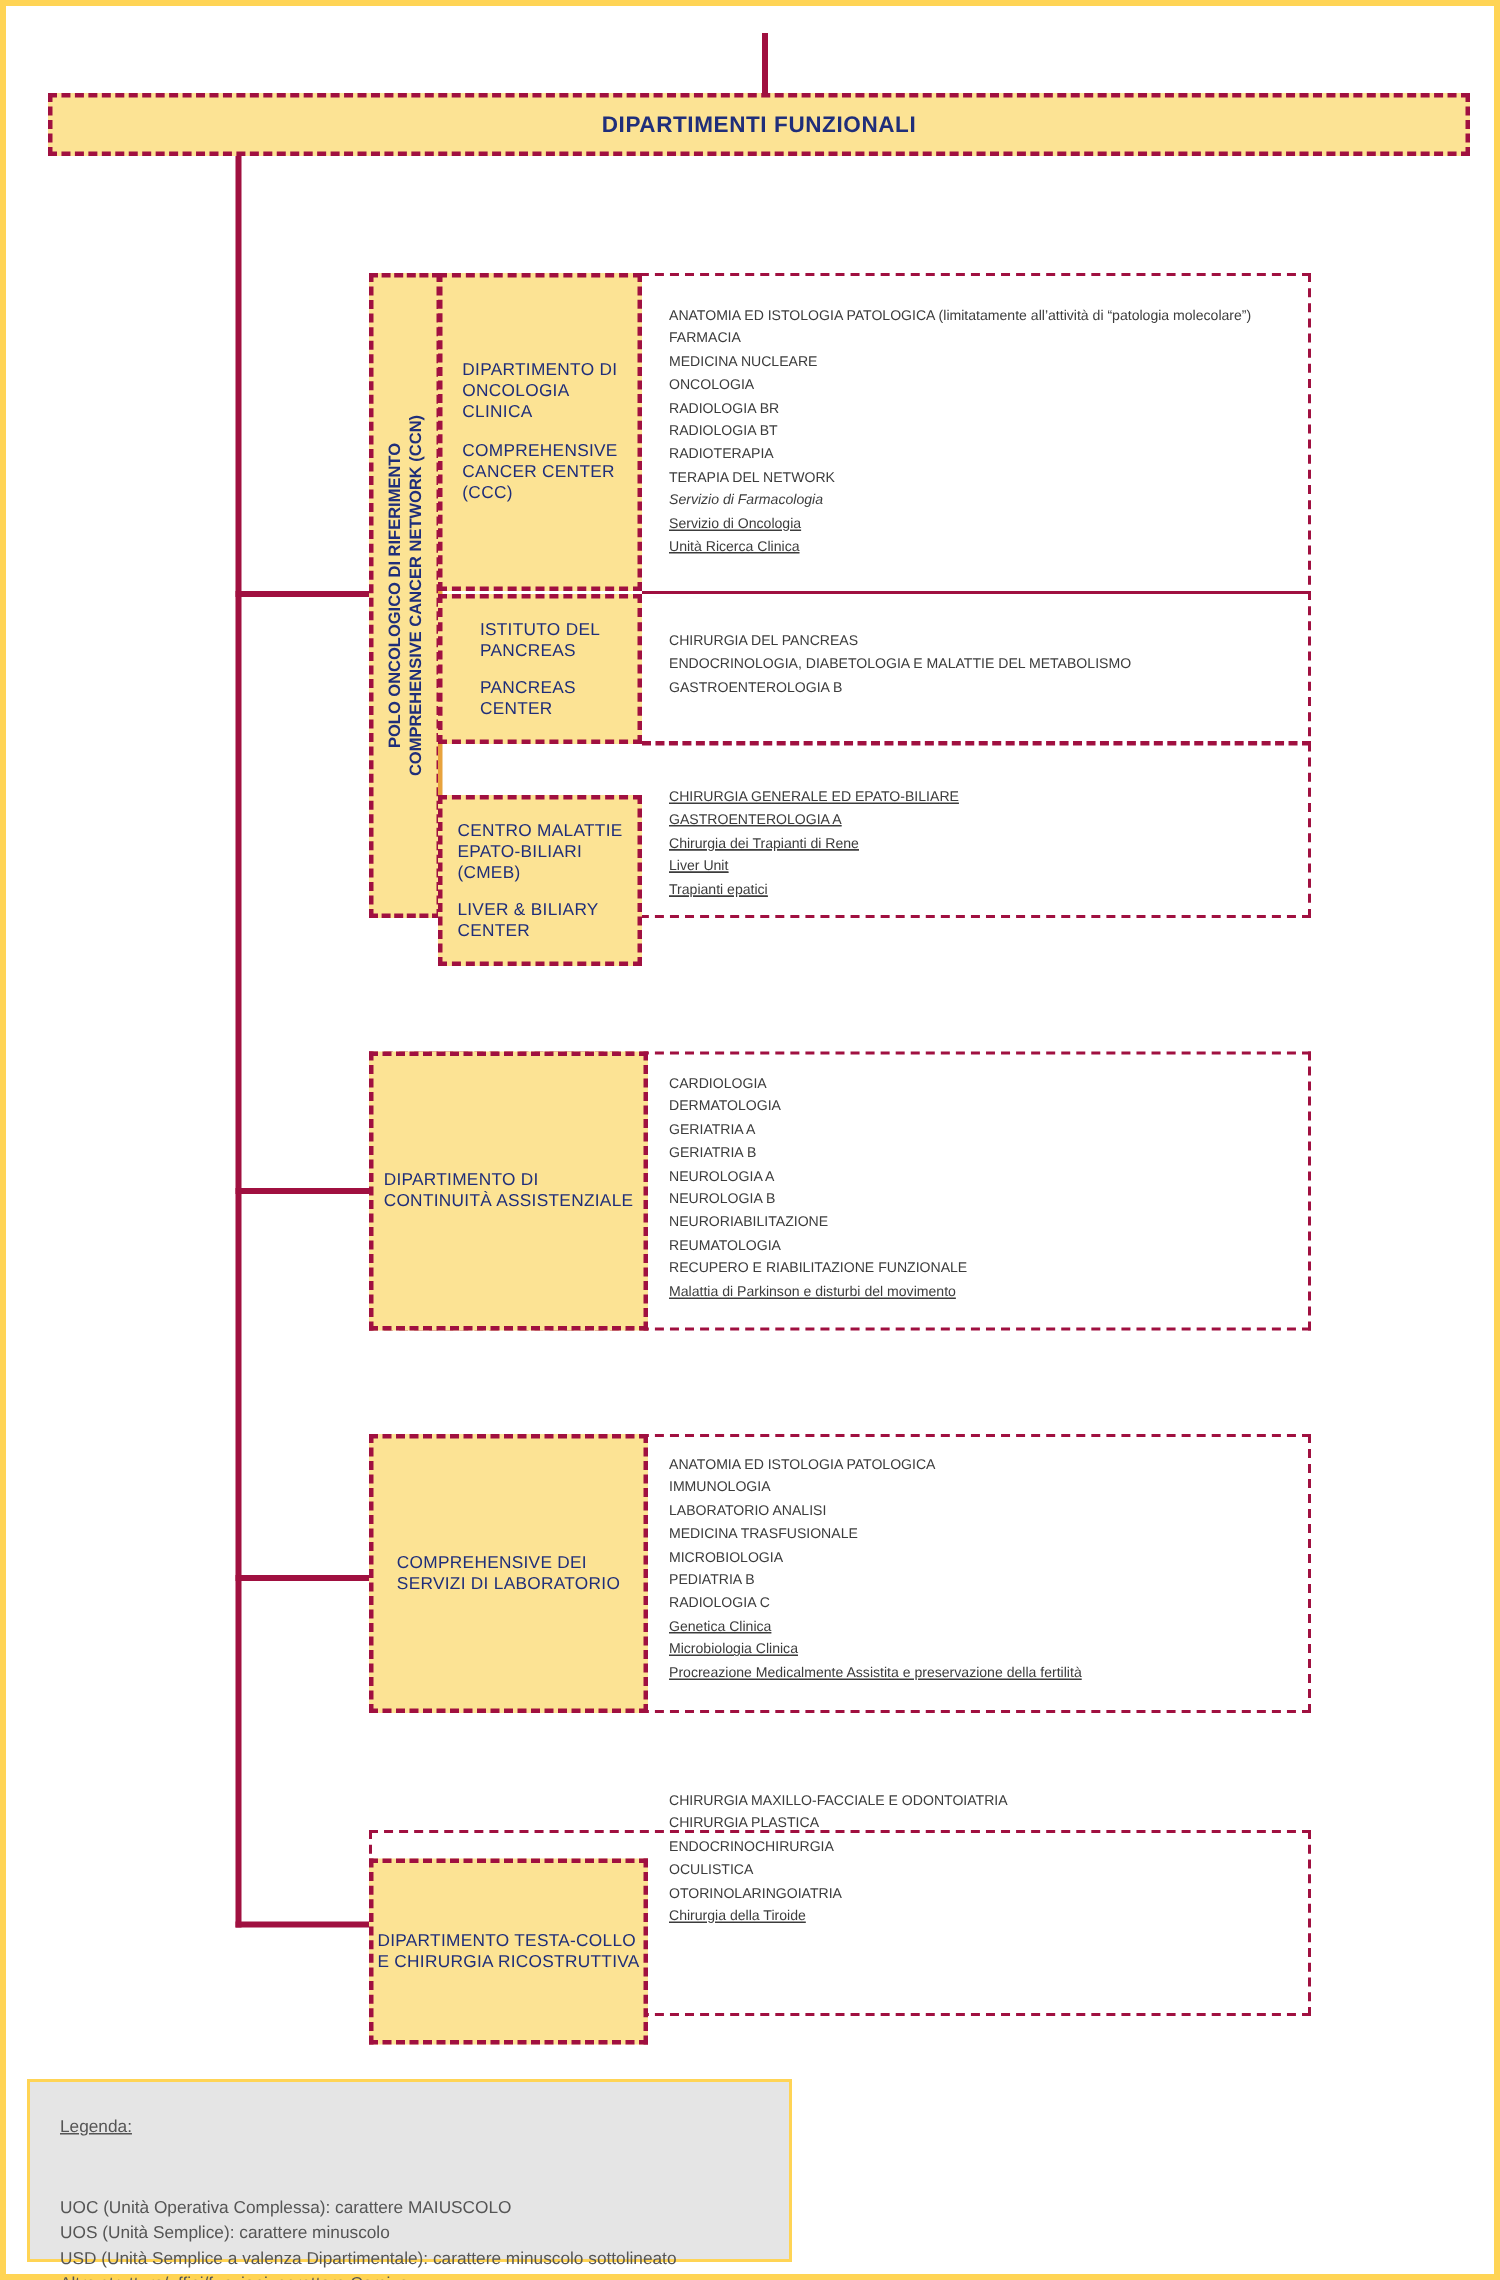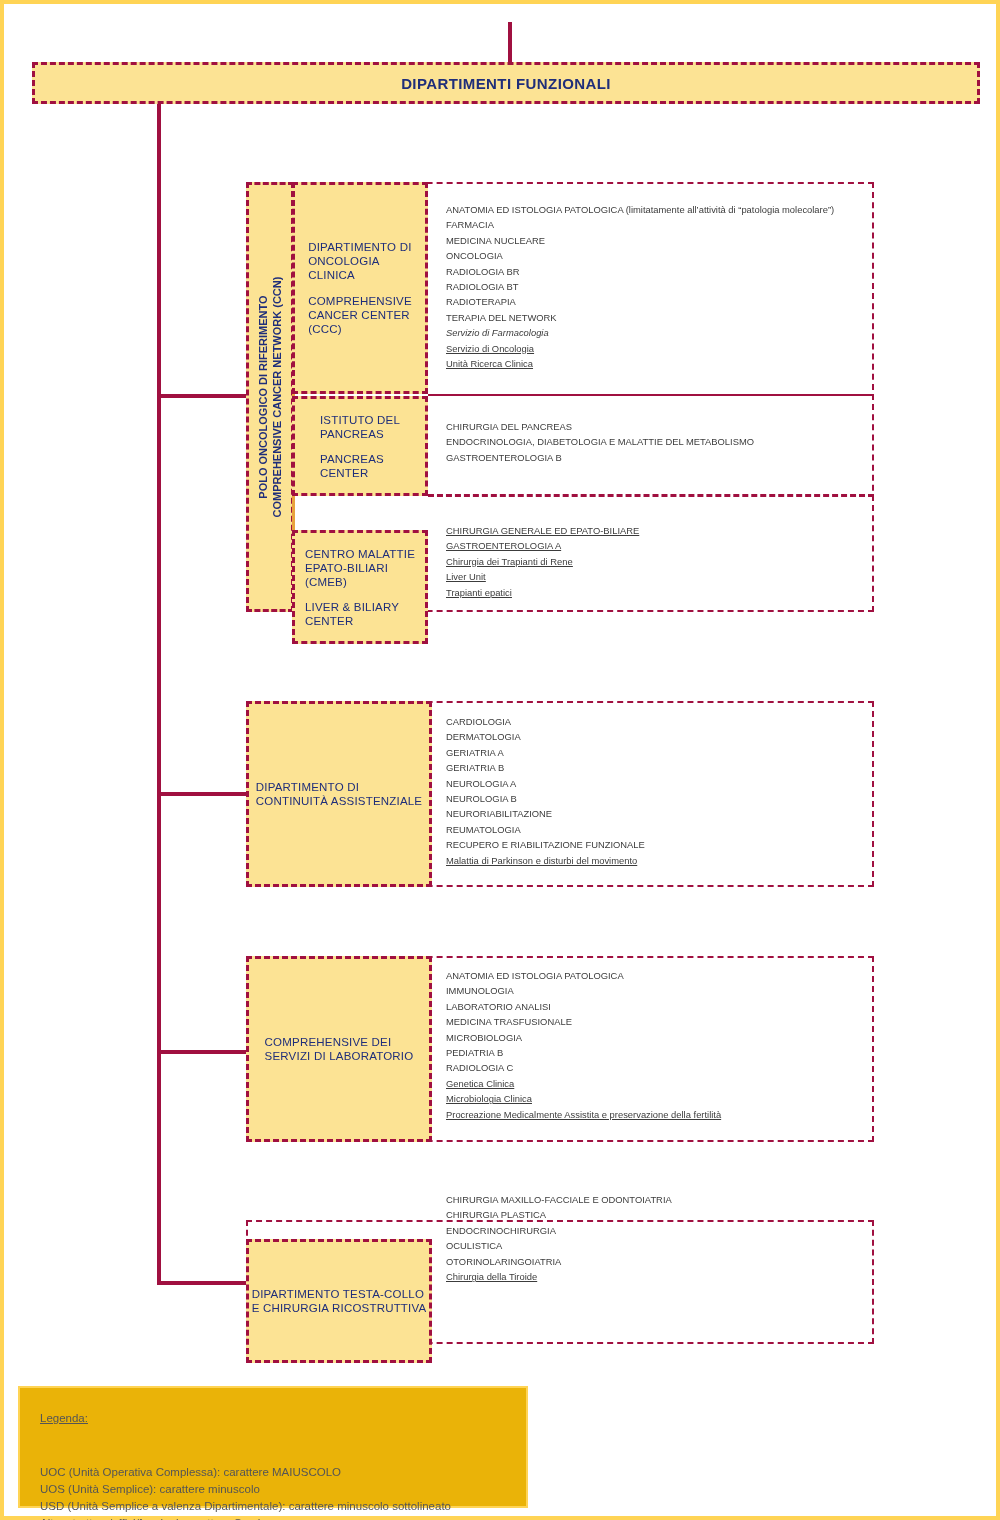--- a/index.html
+++ b/index.html
@@ -64,21 +64,21 @@
   }
   .rot-text{
     transform:rotate(-90deg);
     white-space:nowrap;
     color:#1F2E7A;font-weight:bold;font-size:11px;
     line-height:14px;text-align:center;
   }
   
   #legend-box{
     left:14px;top:1382px;width:510px;height:122px;
-    border:2px solid #FFD455;background:#eab308;
+    border:2px solid #FFD455;background:#e5e5e5;
   }
   .legend-head{
     position:absolute;left:20px;top:24px;
     font-size:11.5px;color:#555;text-decoration:underline;
   }
   .legend-lines{
     position:absolute;left:20px;top:48px;
     font-size:11.5px;line-height:17px;color:#555;margin-top:28px;
   }
 </style>

